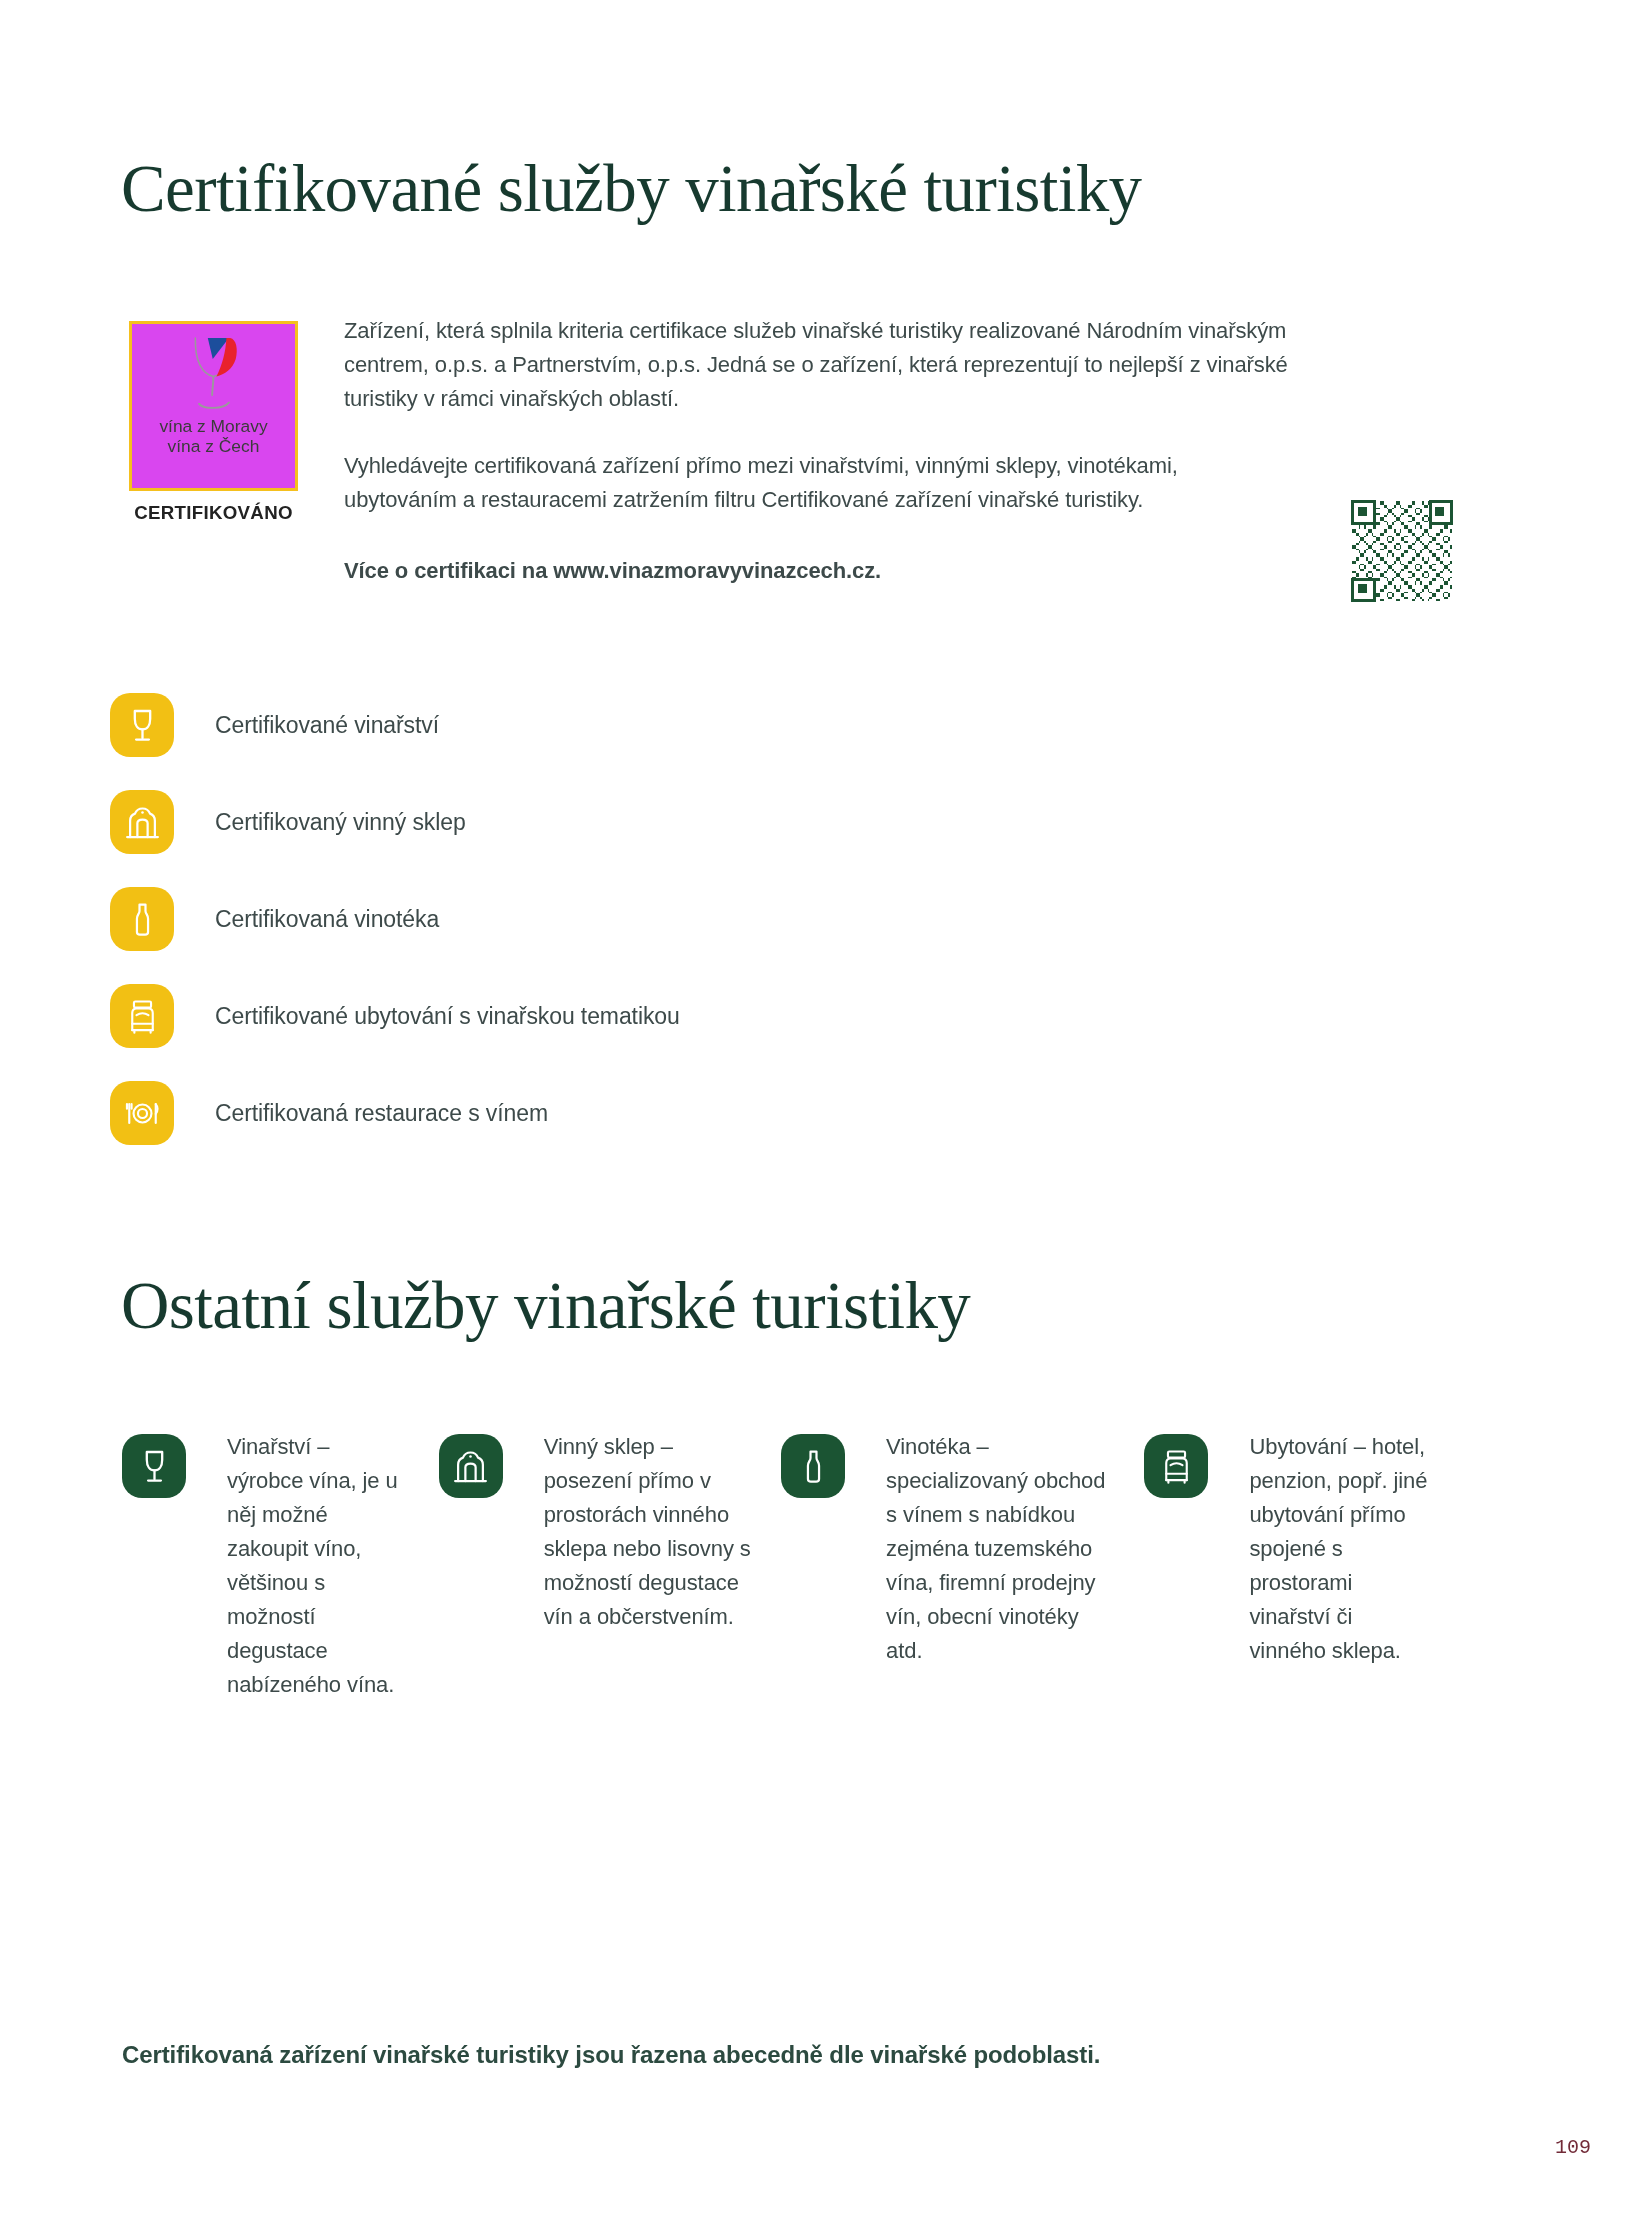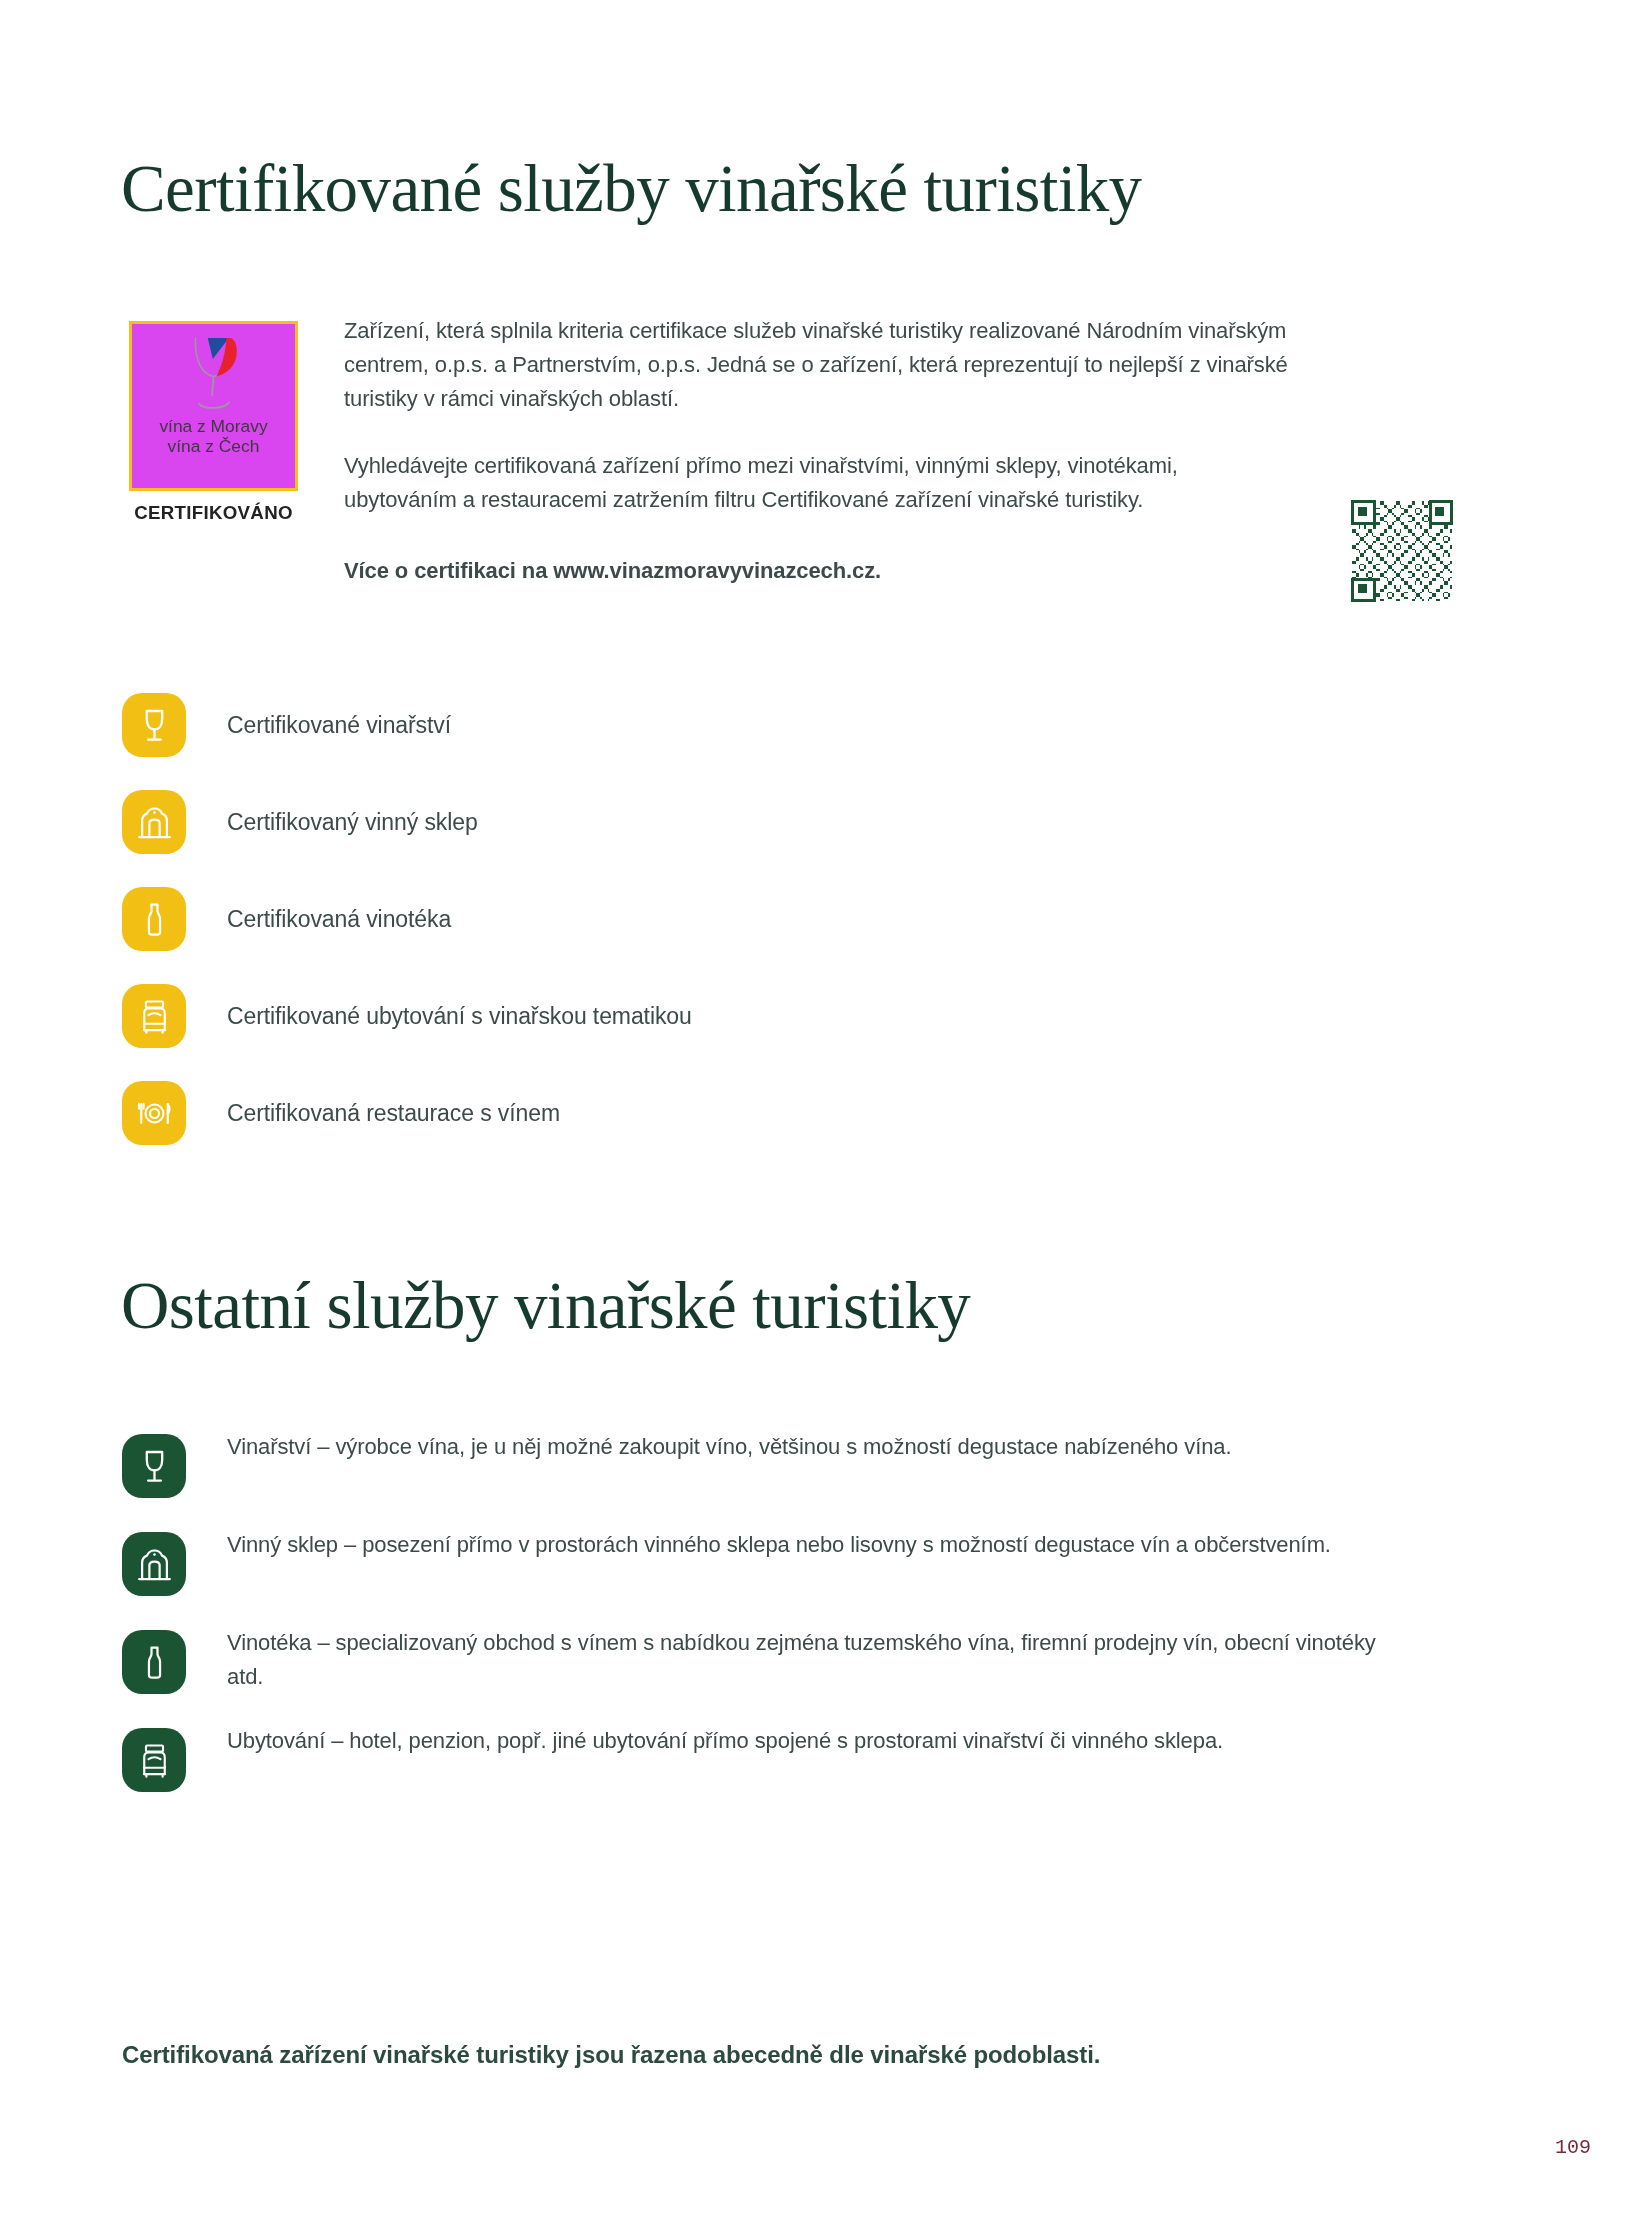--- a/index.html
+++ b/index.html
@@ -79,30 +79,30 @@
     flex:0 0 auto;
     width:64px; height:64px; border-radius:20px;
     display:flex; align-items:center; justify-content:center;
   }
   .ic.yellow { background:#f2c014; }
   .ic.green  { background:#1b5433; }
   .ic svg { width:41px; height:41px; }
 
   
   .cert-list {
-    position:absolute; left:122px; top:693px;
+    position:absolute; left:110px; top:693px;
     display:flex; flex-direction:column; gap:33px;
   }
   .cert-row { display:flex; align-items:center; gap:41px; height:64px; }
   .cert-row .label { font-size:23px; color:#3d4a4a; letter-spacing:-0.1px; }
 
   
   .other-list {
     position:absolute; left:122px; top:1434px;
-    display:flex; flex-direction:column; gap:30px; width:1307px;
+    display:flex; flex-direction:row; gap:30px; width:1307px;
   }
   .other-row { display:flex; align-items:flex-start; gap:41px; min-height:68px; }
   .other-row .desc {
     font-size:22px; line-height:34px; color:#3d4a4a;
     letter-spacing:-0.1px; max-width:1185px; margin-top:-3.9px;
   }
 
   
   .footer-note {
     position:absolute; left:122px; top:2041px;

